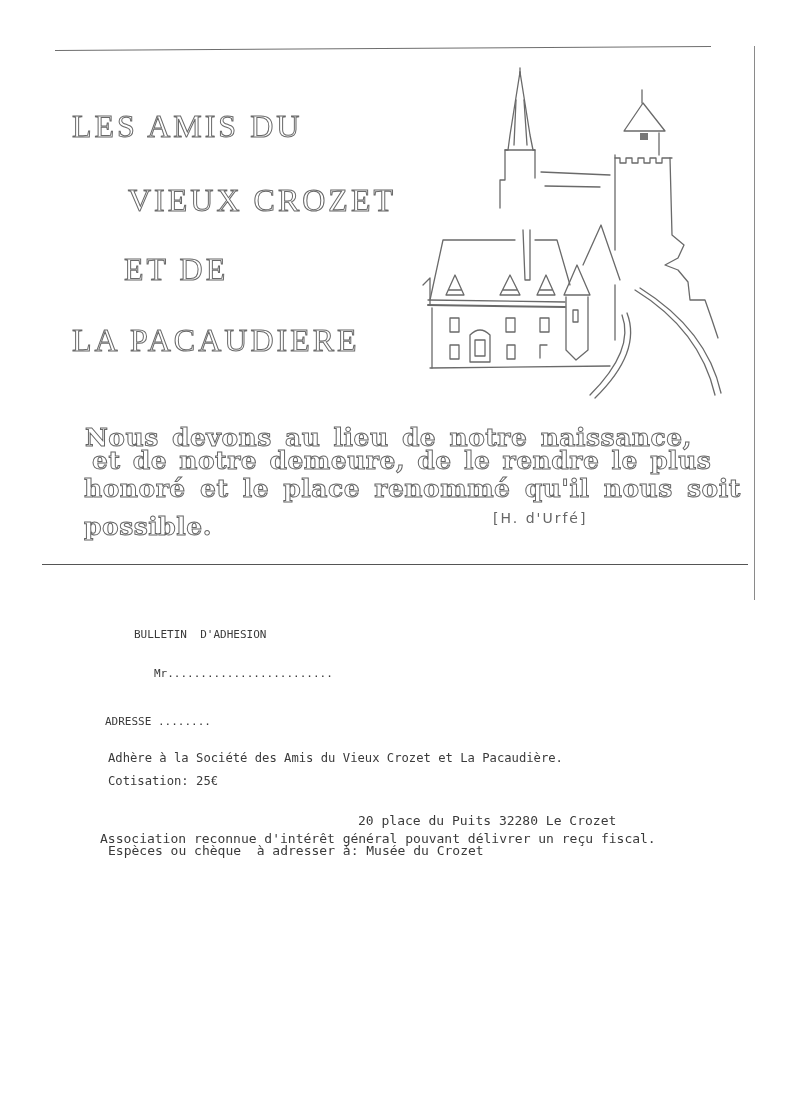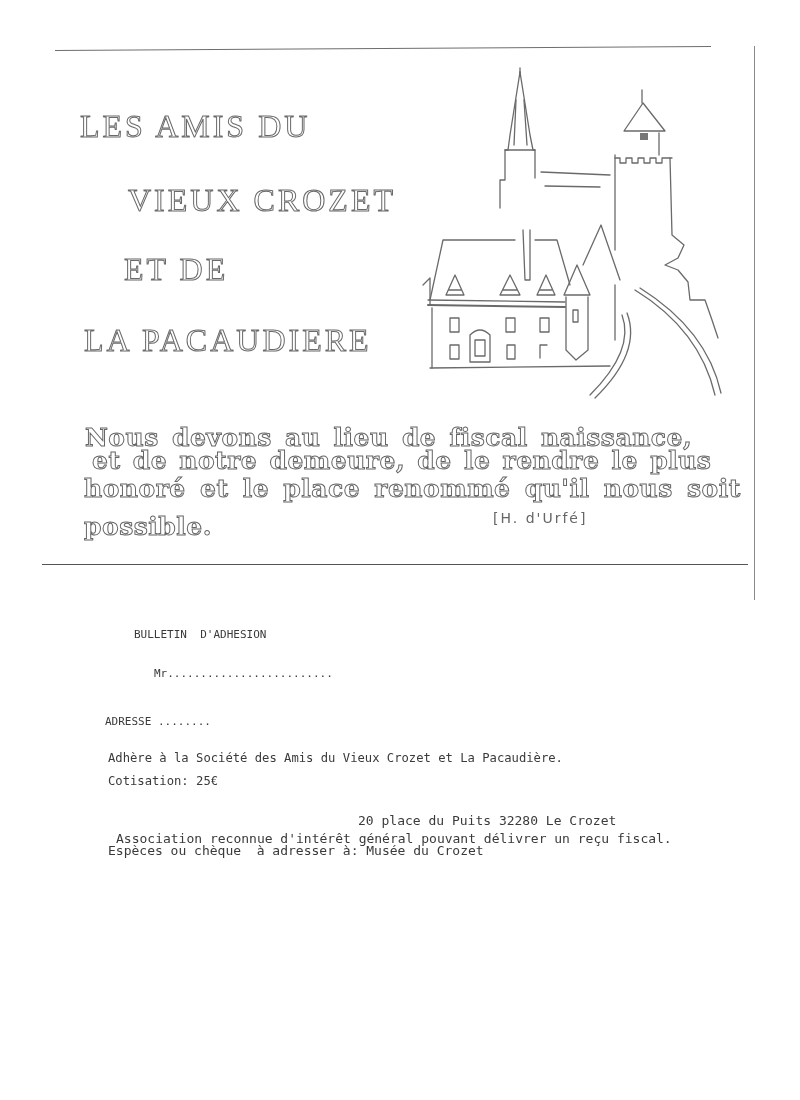--- a/index.html
+++ b/index.html
@@ -86,24 +86,24 @@
     }
   </style>
 </head>
 <body>
 
 <div class="abs rule-top"></div>
 <div class="abs rule-right"></div>
 <div class="abs rule-bottom"></div>
 
 <div>
-  <div class="title-line" style="left:80px; top:110px;">LES AMIS DU</div>
+  <div class="title-line" style="left:72px; top:110px;">LES AMIS DU</div>
   <div class="title-line" style="left:128px; top:184px;">VIEUX CROZET</div>
   <div class="title-line" style="left:124px; top:253px;">ET DE</div>
-  <div class="title-line" style="left:84px; top:324px;">LA PACAUDIERE</div>
+  <div class="title-line" style="left:72px; top:324px;">LA PACAUDIERE</div>
 </div>
 
 <svg class="illustration" viewBox="370 60 380 350" fill="none" stroke="#6a6a6a" stroke-width="1.3" stroke-linecap="round" stroke-linejoin="round">
 
   <g>
     <path d="M520 72 L510 135 L508 150 L505 150 L505 180 L500 180 L500 208"></path>
     <path d="M520 72 L530 135 L533 150 L535 150 L535 178"></path>
     <path d="M516 100 L514 145 M524 100 L527 145"></path>
     <path d="M505 150 L535 150"></path>
     <line x1="520" y1="68" x2="520" y2="76"></line>
@@ -156,29 +156,29 @@
   <path d="M583 265 L601 225 L620 280"></path>
   <path d="M615 285 L615 340"></path>
 
   <path d="M622 315 Q635 350 590 395"></path>
   <path d="M627 313 Q642 352 595 398"></path>
   <path d="M635 290 Q700 330 715 395"></path>
   <path d="M640 288 Q707 330 721 393"></path>
 </svg>
 
 <div>
-  <div class="quote-line" style="left:85px; top:425px; word-spacing:4px;">Nous devons au lieu de fiscal naissance,</div>
+  <div class="quote-line" style="left:85px; top:425px; word-spacing:4px;">Nous devons au lieu de notre naissance,</div>
   <div class="quote-line" style="left:92px; top:448px; word-spacing:3px;text-align:right;">et de notre demeure, de le rendre le plus</div>
   <div class="quote-line" style="left:84px; top:476px; word-spacing:5px;">honoré et le place renommé qu'il nous soit</div>
   <div class="quote-line" style="left:84px; top:514px;">possible.</div>
   <div class="quote-author">[H. d'Urfé]</div>
 </div>
 
 <div>
   <div class="mono small" style="left:134px; top:629px;">BULLETIN  D'ADHESION</div>
   <div class="mono small" style="left:110px; top:668px;padding-left:44px;">Mr.........................</div>
   <div class="mono small" style="left:105px; top:716px;">ADRESSE ........</div>
   <div class="mono med" style="left:108px; top:752px;">Adhère à la Société des Amis du Vieux Crozet et La Pacaudière.</div>
   <div class="mono med" style="left:108px; top:775px;">Cotisation: 25€</div>
   <div class="mono large" style="left:108px; top:844px;">Espèces ou chèque  à adresser à: Musée du Crozet</div>
   <div class="mono large" style="left:358px; top:814px;">20 place du Puits 32280 Le Crozet</div>
-  <div class="mono large" style="left:116px; top:832px;">Association reconnue d'intérêt général pouvant délivrer un reçu fiscal.</div>
+  <div class="mono large" style="left:100px; top:832px;">Association reconnue d'intérêt général pouvant délivrer un reçu fiscal.</div>
 </div>
 
 </body></html>

